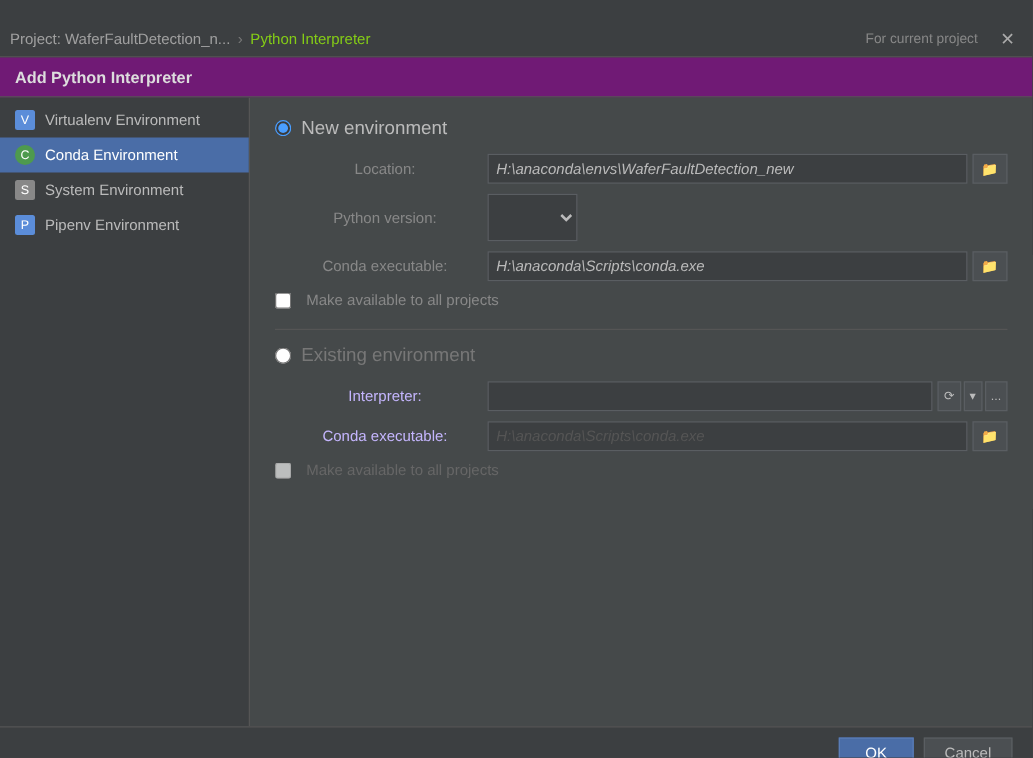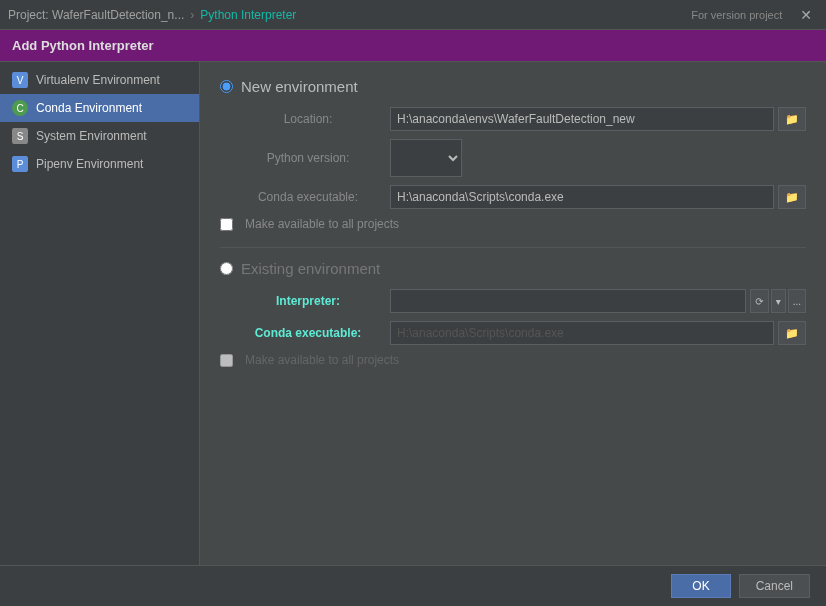--- a/index.html
+++ b/index.html
@@ -15,33 +15,34 @@
     }
 
     
     .title-bar {
       background: #3c3f41;
       height: 30px;
       display: flex;
       align-items: center;
       padding: 0 8px;
       border-bottom: 1px solid #555;
+      margin-top: 16px;
     }
     .title-bar-breadcrumb {
       display: flex;
       align-items: center;
       gap: 6px;
       font-size: 12px;
       color: #a0a0a0;
     }
     .title-bar-breadcrumb .separator {
       color: #777;
     }
     .title-bar-breadcrumb .active {
-      color: #14b8a6;
+      color: #84cc16;
     }
     .title-bar-right {
       margin-left: auto;
       display: flex;
       align-items: center;
       gap: 12px;
       color: #888;
       font-size: 11px;
     }
     .close-btn {
@@ -156,20 +157,21 @@
     }
     .form-input {
       flex: 1;
       background: #3c3f41;
       border: 1px solid #5a5e62;
       color: #bbbbbb;
       padding: 3px 6px;
       font-size: 12px;
       height: 24px;
       outline: none;
+      font-style: italic;
     }
     .form-input.disabled {
       color: #666;
       background: #3c3f41;
     }
     .btn-small {
       background: #4b4f52;
       border: 1px solid #5a5e62;
       color: #bbb;
       padding: 2px 6px;
@@ -207,22 +209,21 @@
       border: none;
       border-top: 1px solid #555;
       margin: 8px 0 12px 0;
     }
 
     
     .section-disabled .radio-text {
       color: #777;
     }
     .section-disabled .form-label {
-      color: #5eead4;
-      font-weight: bold;
+      color: #c4b5fd;
     }
     .section-disabled .form-input {
       color: #555;
     }
     .section-disabled .checkbox-label {
       color: #666;
     }
 
     
     .dialog-footer {
@@ -264,21 +265,21 @@
 </head>
 <body>
 
 <div class="title-bar">
   <div class="title-bar-breadcrumb">
     <span>Project: WaferFaultDetection_n...</span>
     <span class="separator">›</span>
     <span class="active">Python Interpreter</span>
   </div>
   <div class="title-bar-right">
-    <span>For version project</span>
+    <span>For current project</span>
     <span class="close-btn">✕</span>
   </div>
 </div>
 
 <div class="dialog">
 
   <div class="dialog-header">
     <span>Add Python Interpreter</span>
   </div>
 

